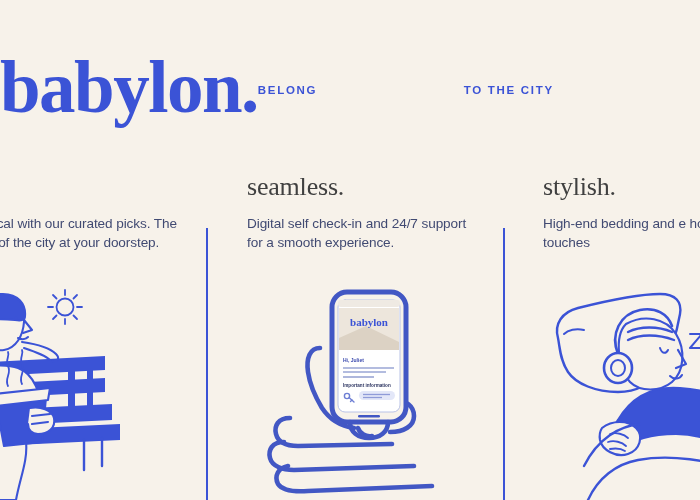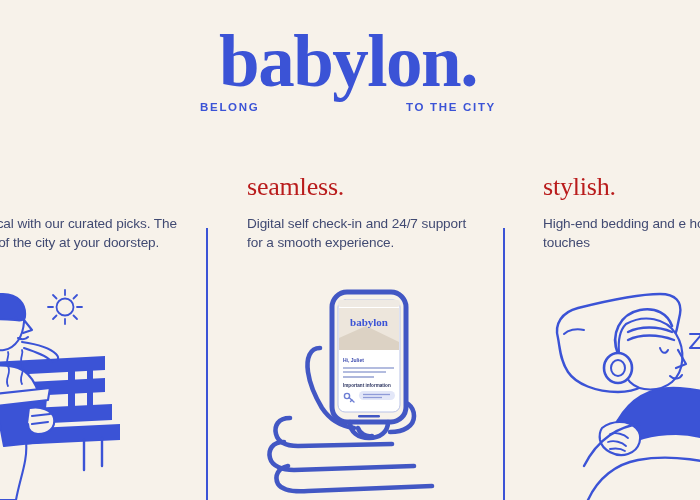--- a/index.html
+++ b/index.html
@@ -22,21 +22,21 @@
   }
 
   
   .header {
     position: absolute;
     top: 28px;
     left: 0;
     width: 696px;
     height: 120px;
     display: flex;
-    flex-direction: column;
+    flex-direction: row;
     align-items: center;
     justify-content: flex-start;
   }
   .logo-word {
     font-family: "Liberation Serif", serif;
     font-weight: 700;
     font-size: 73px;
     line-height: 0.94;
     letter-spacing: -1.5px;
     color: #3B53D6;
@@ -80,21 +80,21 @@
     top: 172px;
   }
   .col-1 { left: -36px;  width: 225px; }
   .col-2 { left: 247px;  width: 232px; }
   .col-3 { left: 543px;  width: 210px; }
 
   .col-title {
     font-family: "Liberation Serif", serif;
     font-size: 26px;
     font-weight: 400;
-    color: #b91c1c;
+    color: #404040;
     margin: 0 0 12px 0;
     letter-spacing: -0.2px;
     white-space: nowrap;
   }
   .col-body {
     font-family: "Liberation Sans", sans-serif;
     font-size: 13.6px;
     line-height: 1.42;
     color: #414a72;
     margin: 0;

